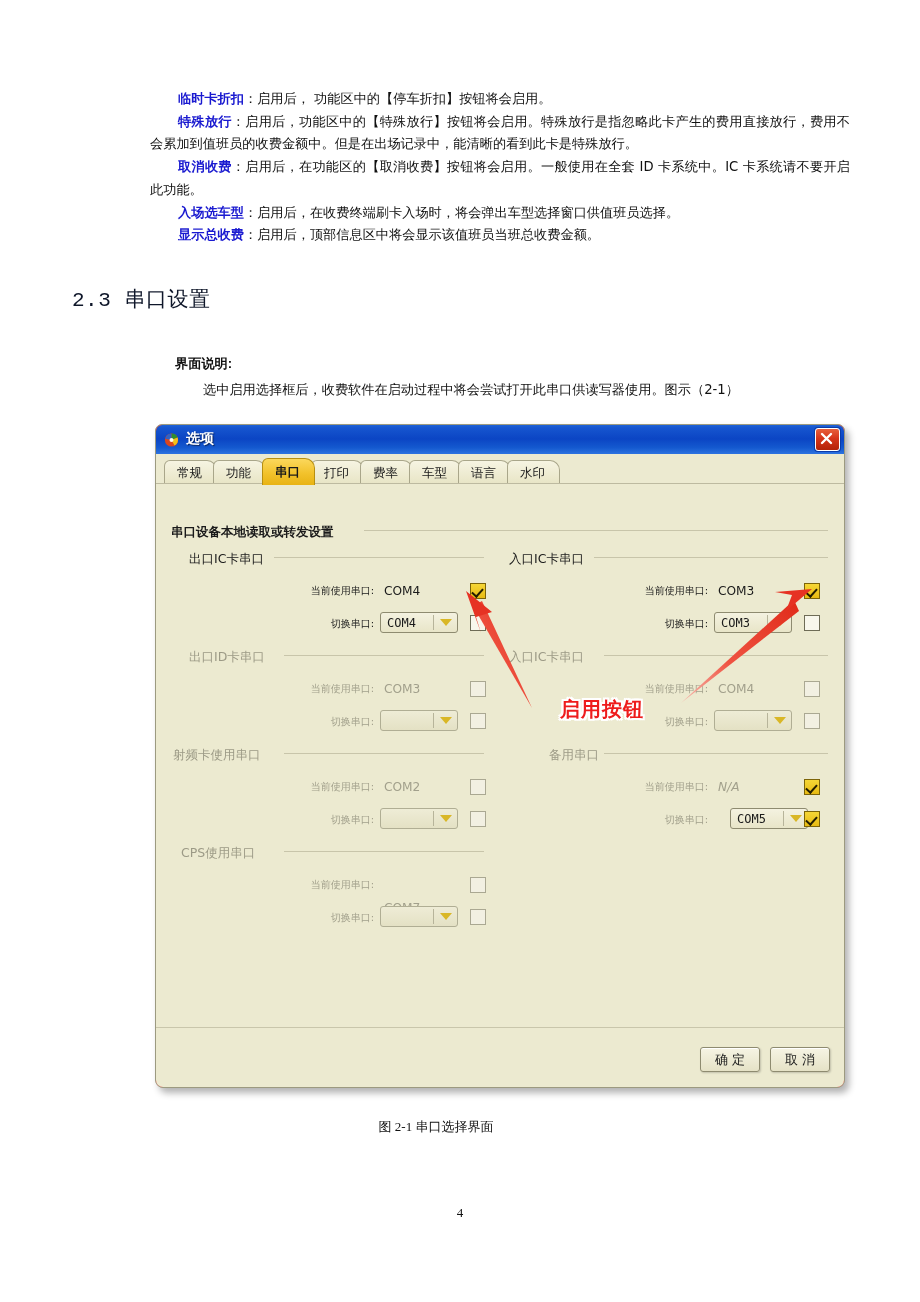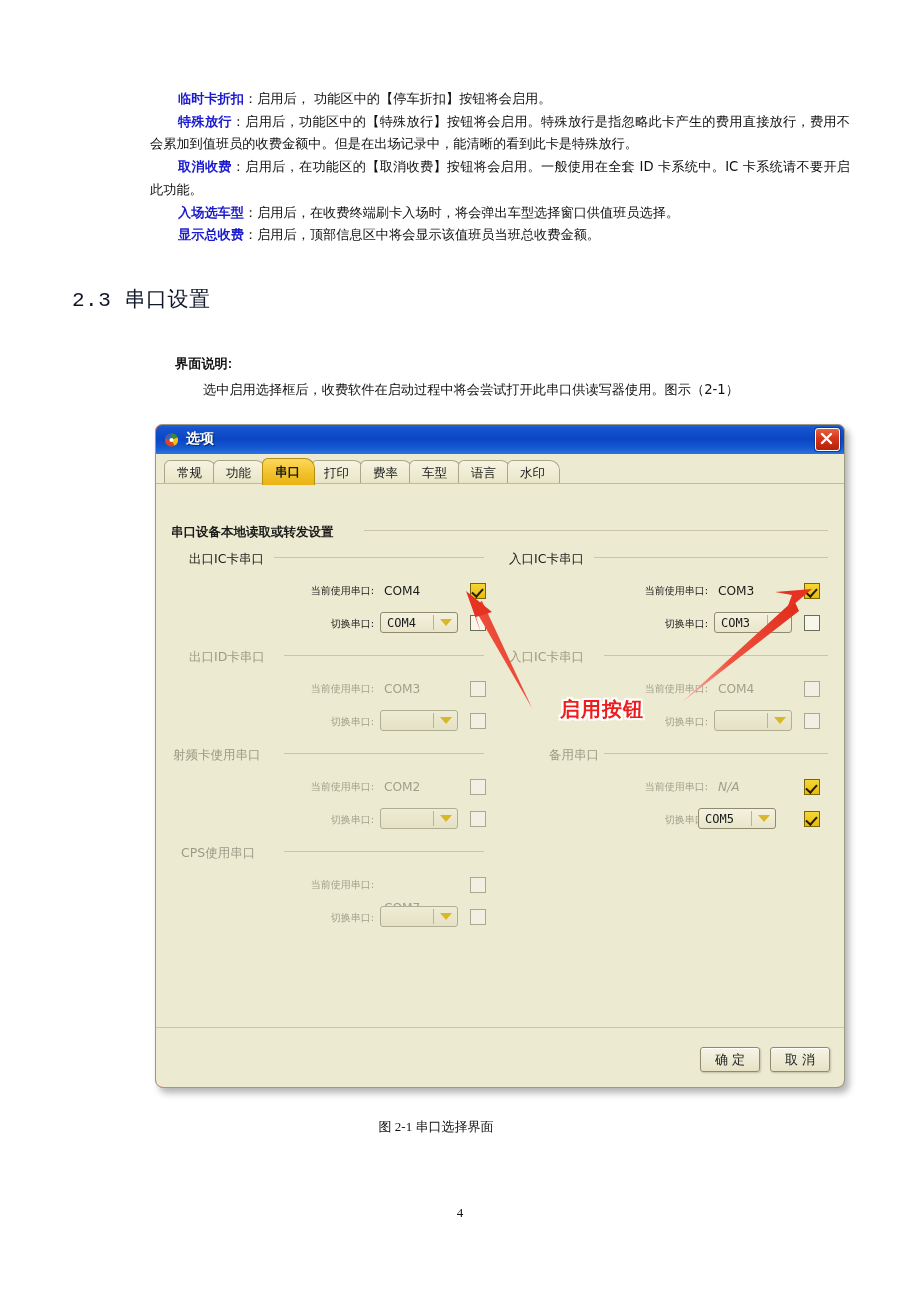--- a/index.html
+++ b/index.html
@@ -440,21 +440,21 @@
     <div class="cbx dim" style="left:314px; top:327px;"></div>
 
     <div class="gb-title dim" style="left:390px; top:263px;">备用串口</div>
     <div class="gb-line" style="left:448px; top:269px; width:224px;"></div>
 
     <div class="fld-label dim" style="left:444px; top:296px; width:108px;">当前使用串口:</div>
     <div class="fld-value dim" style="left:562px; top:296px;font-style:italic;">N/A</div>
     <div class="cbx checked" style="left:648px; top:295px;"></div>
 
     <div class="fld-label dim" style="left:464px; top:329px; width:88px;">切换串口:</div>
-    <div class="combo" style="left:542px; top:324px;">
+    <div class="combo" style="left:574px; top:324px;">
       <span class="cval">COM5</span>
       <span class="csep"></span>
       <span class="carrow"></span>
     </div>
     <div class="cbx checked" style="left:648px; top:327px;"></div>
 
     <div class="gb-title dim" style="left:22px; top:361px;">CPS使用串口</div>
     <div class="gb-line" style="left:128px; top:367px; width:200px;"></div>
 
     <div class="fld-label dim" style="left:110px; top:394px; width:108px;">当前使用串口:</div>

